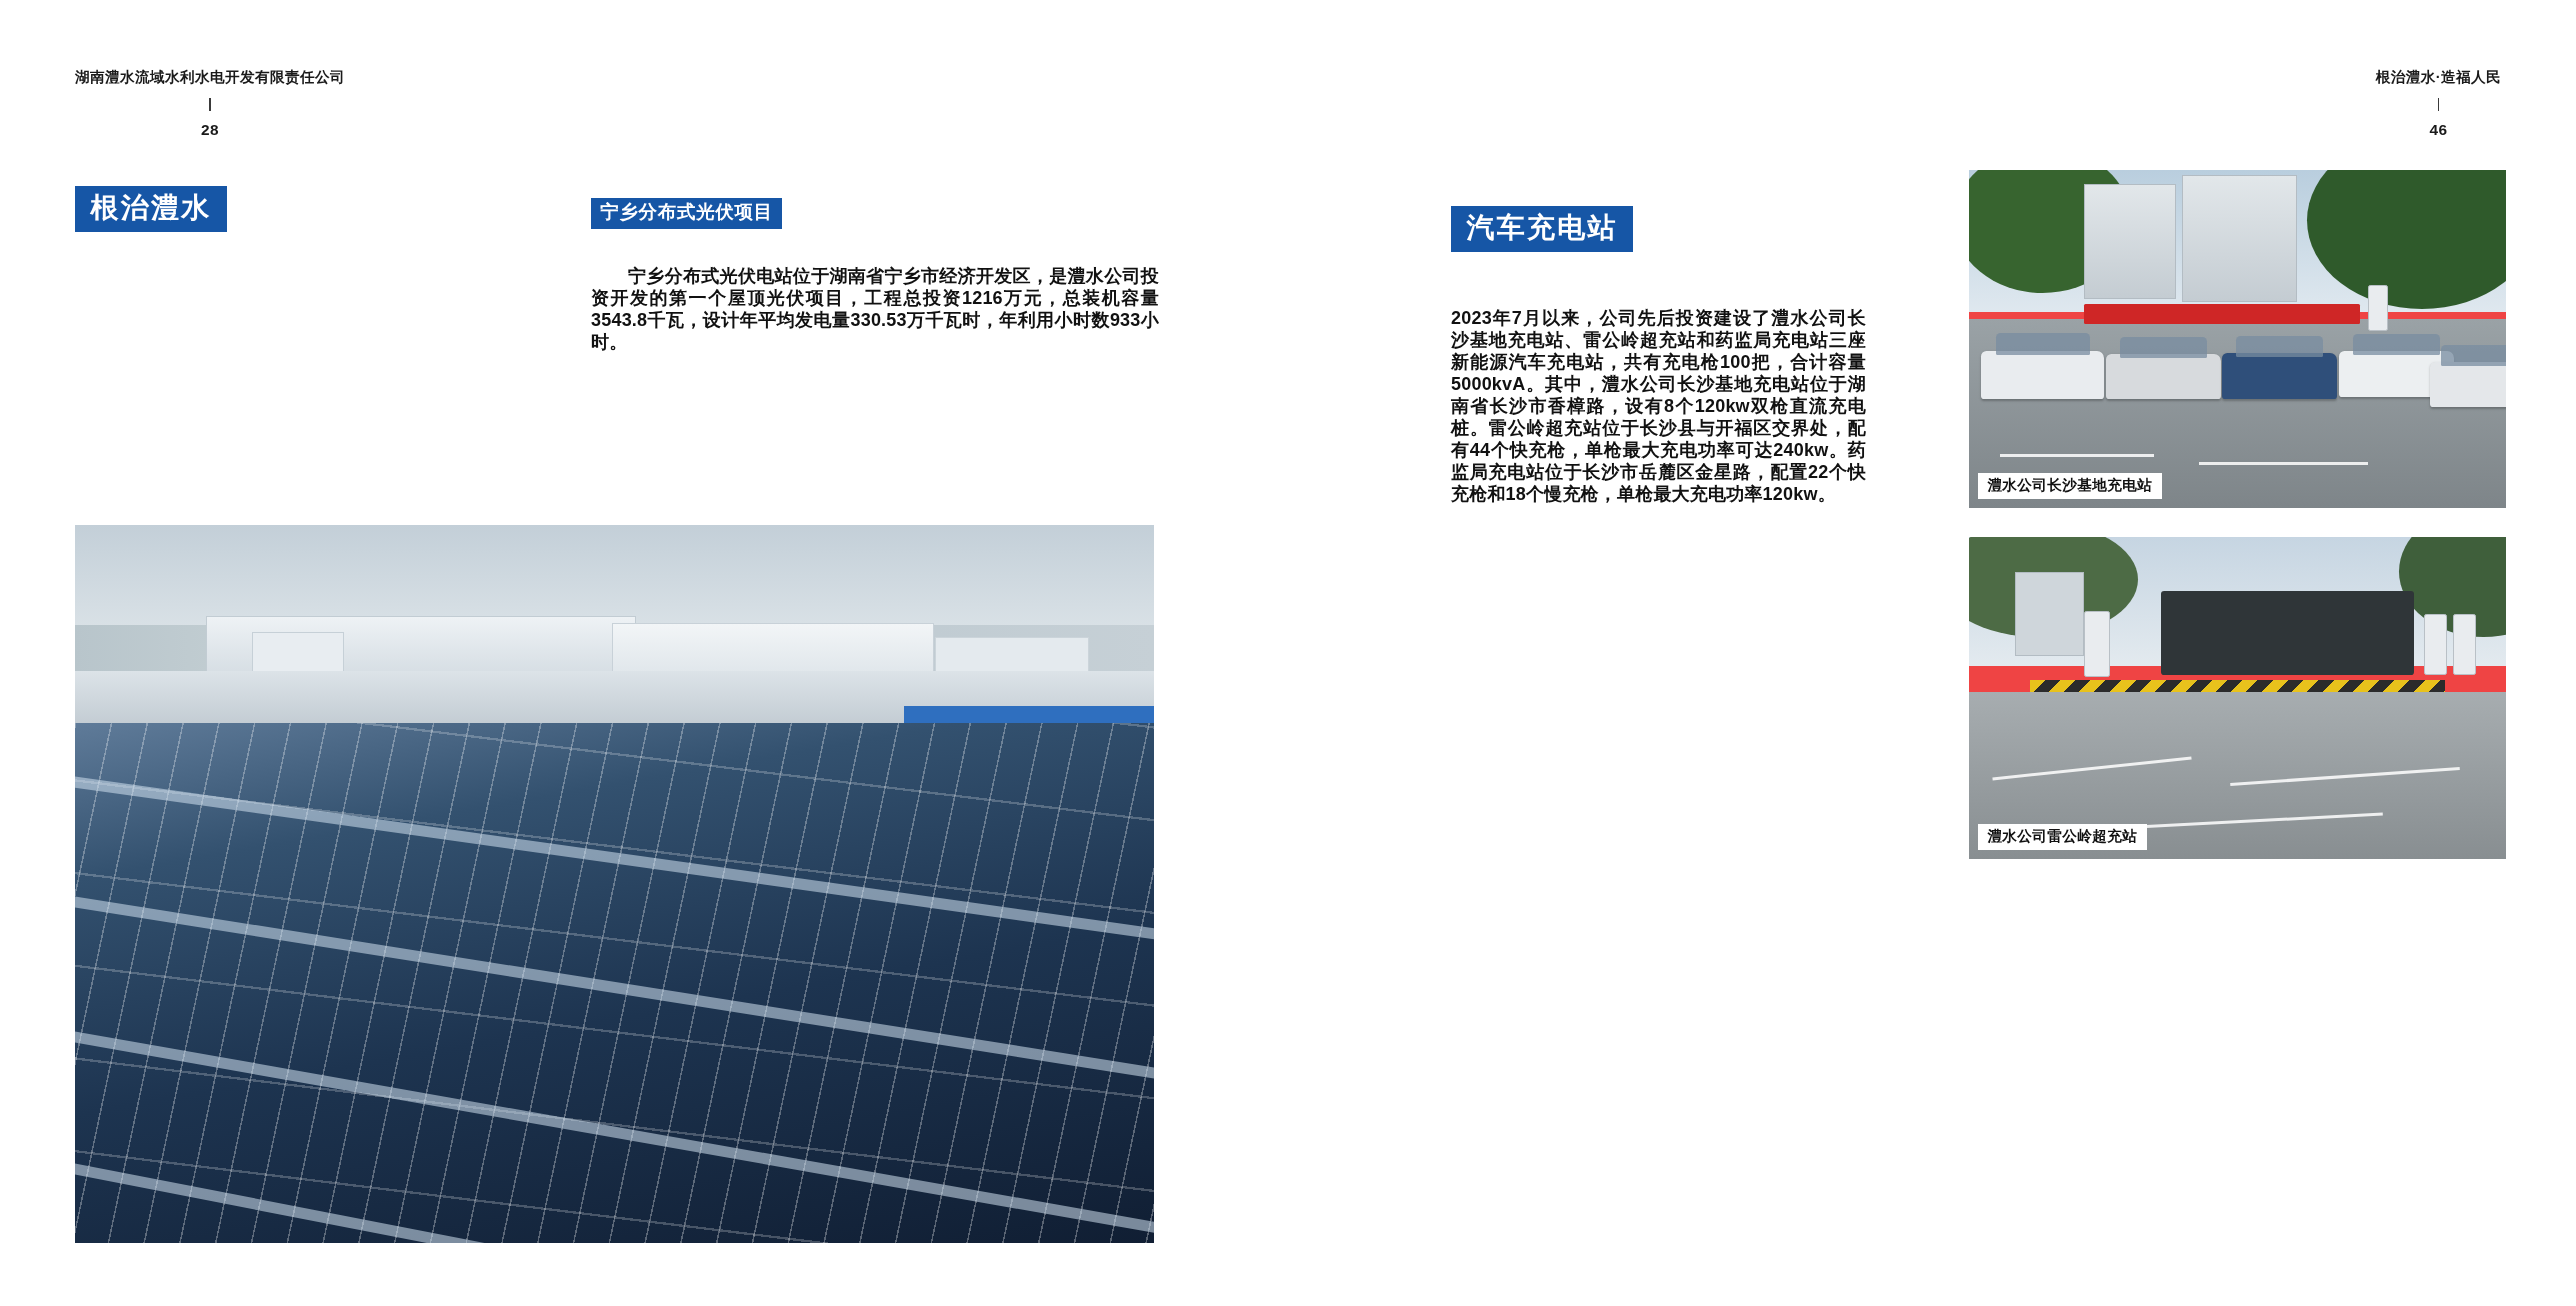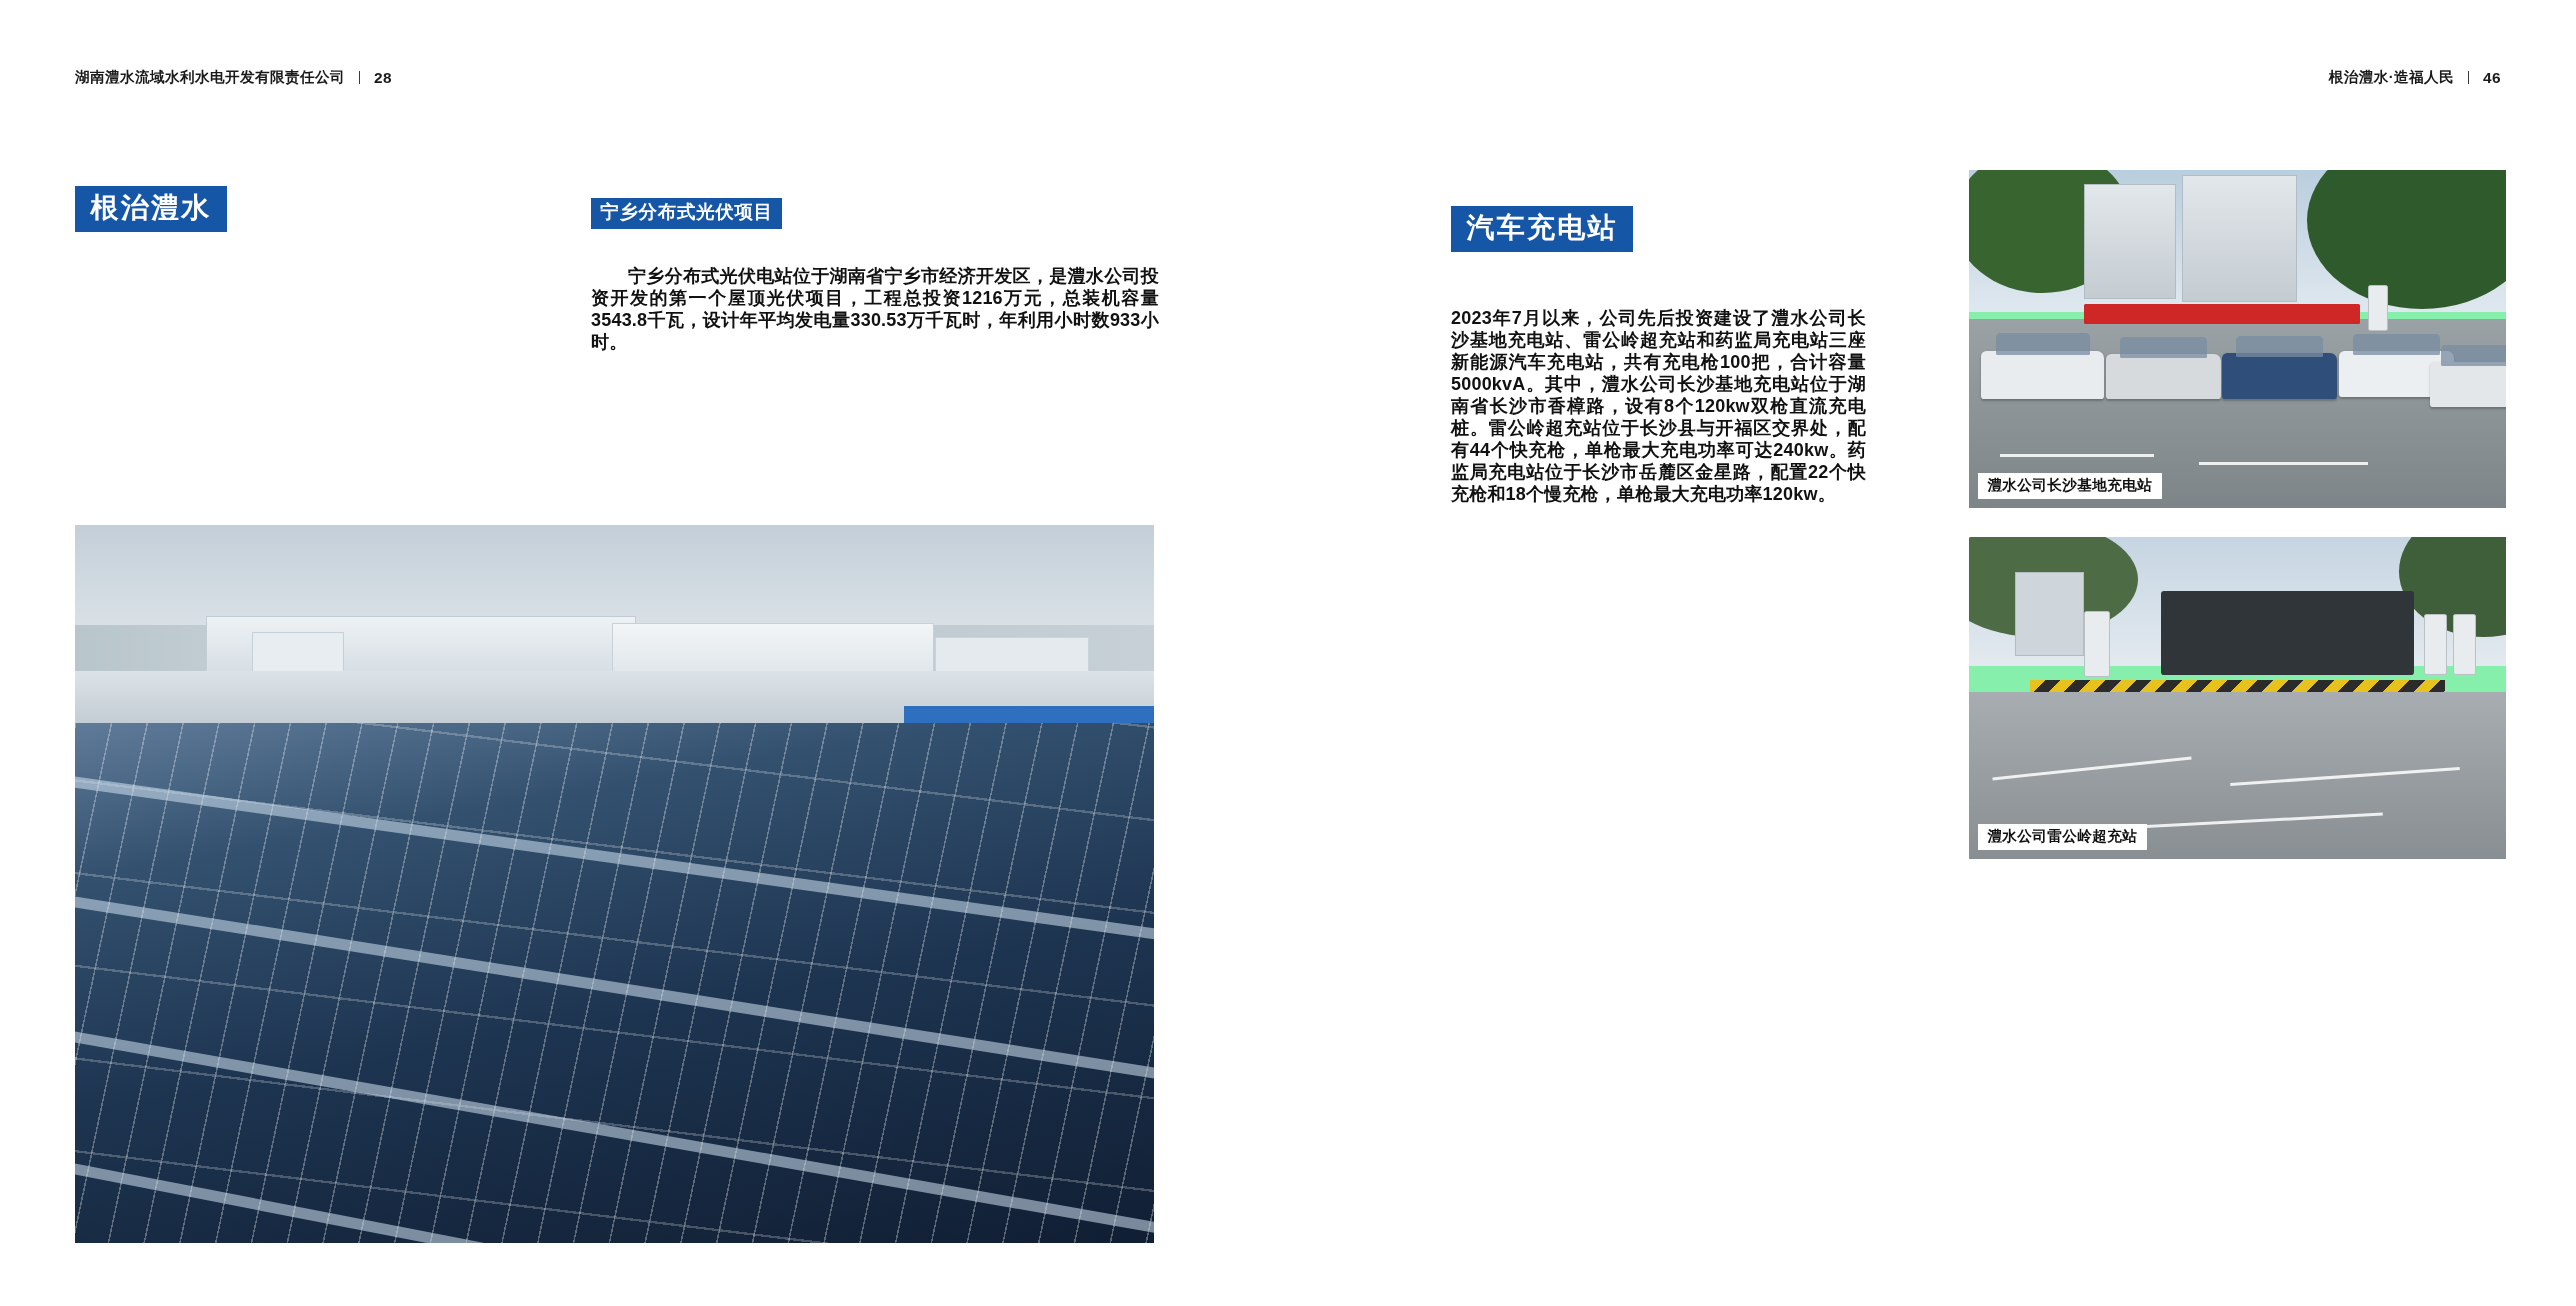--- a/index.html
+++ b/index.html
@@ -29,20 +29,21 @@
     position: absolute;
     top: 68px;
     display: flex;
     align-items: center;
     gap: 10.7px;
     font-size: 14.6px;
     font-weight: bold;
     color: #1a1a1a;
     letter-spacing: 0.4px;
     white-space: nowrap;
+    flex-direction: column;
   }
   .runhead-left { left: 75px; }
   .runhead-right { right: 75px; }
   .runhead .sep {
     display: inline-block;
     width: 1.5px;
     height: 13px;
     background: #3a3a3a;
     margin: 0 3.1px;
   }
@@ -96,21 +97,21 @@
     left: 591px;
     top: 265px;
     width: 568px;
     text-indent: 37px;
   }
 
   
   .photo {
     position: absolute;
     overflow: hidden;
-    background: #86efac;
+    background: #ef4444;
     font-family: Liberation Serif, serif;
   }
   .photo-main {
     left: 75px;
     top: 525px;
     width: 1079px;
     height: 718px;
   }
 
   .caption {

